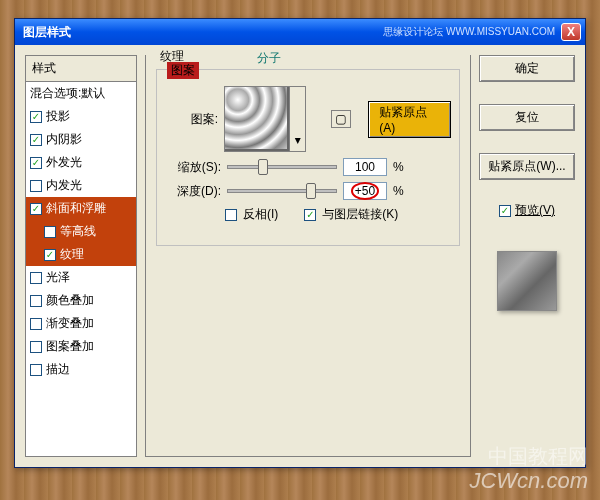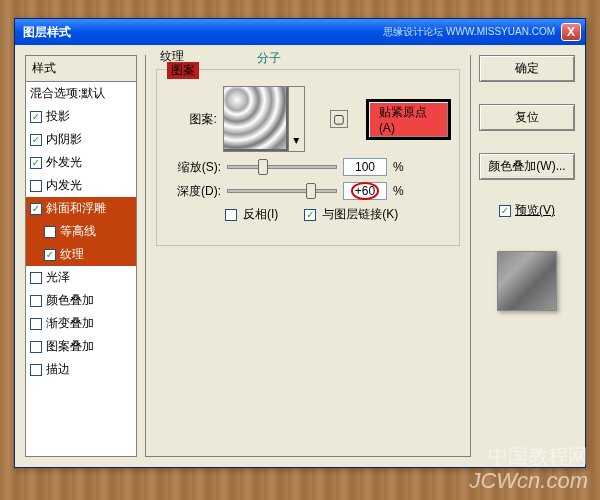--- a/index.html
+++ b/index.html
@@ -22,21 +22,21 @@
 .mid{flex:1;border:1px solid #808080;border-top:none;position:relative}
 .mid-tab{position:absolute;top:-8px;left:8px;background:#ece9d8;padding:1px 6px;font-size:12px}
 .group{margin:14px 10px;border:1px solid #c0c0c0;padding:10px 8px 16px;position:relative}
 .group-title{position:absolute;top:-8px;left:10px;background:#b91c1c;padding:0 4px}
 .extra-label{position:absolute;top:-20px;left:100px;color:#0f766e}
 .row{display:flex;align-items:center;gap:6px;margin:6px 0}
 .lbl{width:56px;text-align:right}
 .swatch{width:66px;height:66px;border:1px solid #808080;background:radial-gradient(circle at 20% 20%,#fff 0%,#aaa 15%,#fff 20%,#888 30%,#fff 38%,#999 48%,#fff 56%,#777 66%,#fff 74%,#888 84%,#ddd 100%);box-shadow:inset -2px -2px 0 #666}
 .dropdown-arrow{width:16px;height:66px;border:1px solid #808080;border-left:none;background:#ece9d8;display:flex;align-items:flex-end;justify-content:center;padding-bottom:4px}
 .tinybtn{width:20px;height:18px;border:1px solid #808080;background:#ece9d8;display:flex;align-items:center;justify-content:center;cursor:pointer}
-.btn{border:3px solid #000000;background:#ef4444;padding:2px 10px;cursor:pointer;box-shadow:1px 1px 0 #fff inset,-1px -1px 0 #888 inset}
+.btn{border:1px solid #000000;background:#eab308;padding:2px 10px;cursor:pointer;box-shadow:1px 1px 0 #fff inset,-1px -1px 0 #888 inset}
 .slider{width:110px;height:4px;background:#c0c0c0;border:1px solid #888;position:relative}
 .thumb{position:absolute;width:10px;height:16px;background:#ece9d8;border:1px solid #666;top:-7px;border-radius:2px}
 .numbox{width:44px;height:18px;border:1px solid #7f9db9;background:#fff;text-align:center;line-height:16px}
 .ellipse{border:2px solid #d00;border-radius:50%;padding:0 2px}
 .rightcol{width:96px;display:flex;flex-direction:column;gap:22px}
 .rbtn{border:1px solid #808080;background:#ece9d8;padding:4px 2px;text-align:center;cursor:pointer;box-shadow:1px 1px 0 #fff inset,-1px -1px 0 #888 inset}
 .preview-chk{display:flex;align-items:center;gap:4px;justify-content:center}
 .preview-box{width:60px;height:60px;margin:10px auto;border:1px solid #888;background:linear-gradient(135deg,#888 0%,#aaa 30%,#666 60%,#999 100%);box-shadow:2px 2px 4px rgba(0,0,0,0.3)}
 .u{text-decoration:underline}
 .wm1{position:absolute;right:12px;bottom:30px;color:rgba(255,255,255,0.5);font-size:20px;font-family:"SimHei"}
@@ -143,38 +143,38 @@
             </div>
           <div class="numbox">100</div>
           <span>%</span>
         </div>
 
         <div class="row">
           <span class="lbl"><span>深度(D):</span></span>
           <div class="slider">
               <div class="thumb" style="left:78px"></div>
             </div>
-          <div class="numbox"><span class="ellipse">+60</span></div>
+          <div class="numbox"><span class="ellipse">+50</span></div>
           <span>%</span>
         </div>
 
         <div class="row" style="padding-left:60px">
           <span class="chk"></span>
           <span>反相(I)</span>
           <div style="width:14px"></div>
           <span class="chk on"></span>
           <span>与图层链接(K)</span>
         </div>
       </div>
     </div>
 
     <div class="rightcol">
       <div class="rbtn"><span>确定</span></div>
       <div class="rbtn"><span>复位</span></div>
-      <div class="rbtn"><span>颜色叠加(W)...</span></div>
+      <div class="rbtn"><span>贴紧原点(W)...</span></div>
       <div class="preview-chk">
         <span class="chk on"></span>
         <span><span class="u">预览(V)</span></span>
       </div>
       <div class="preview-box"></div>
     </div>
   </div>
 </div>
 
 <div class="wm1">中国教程网</div>

